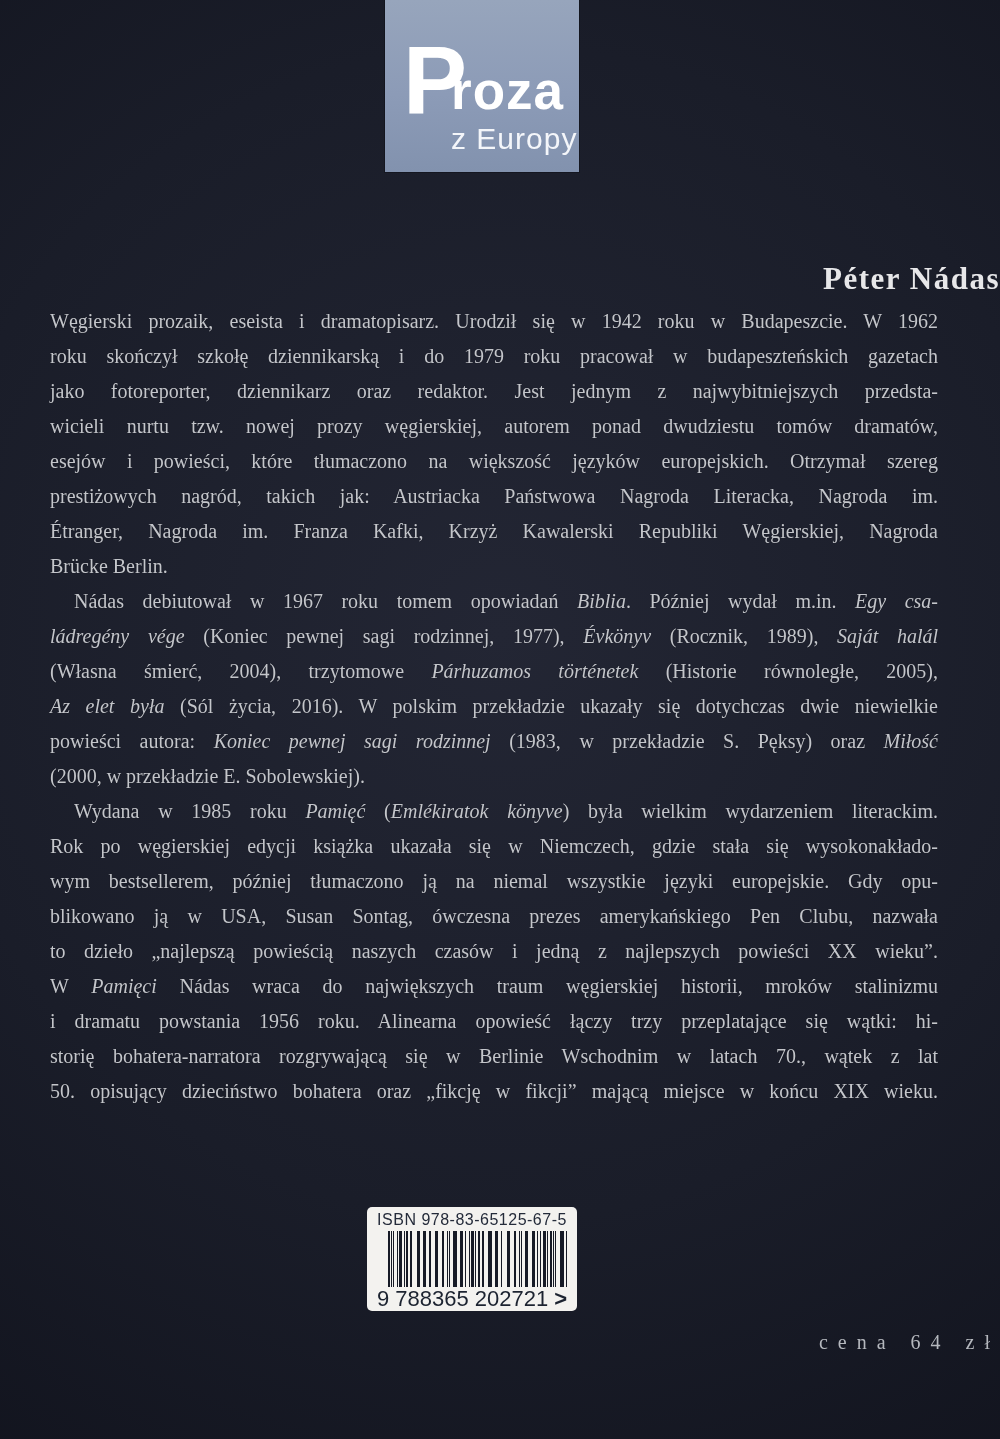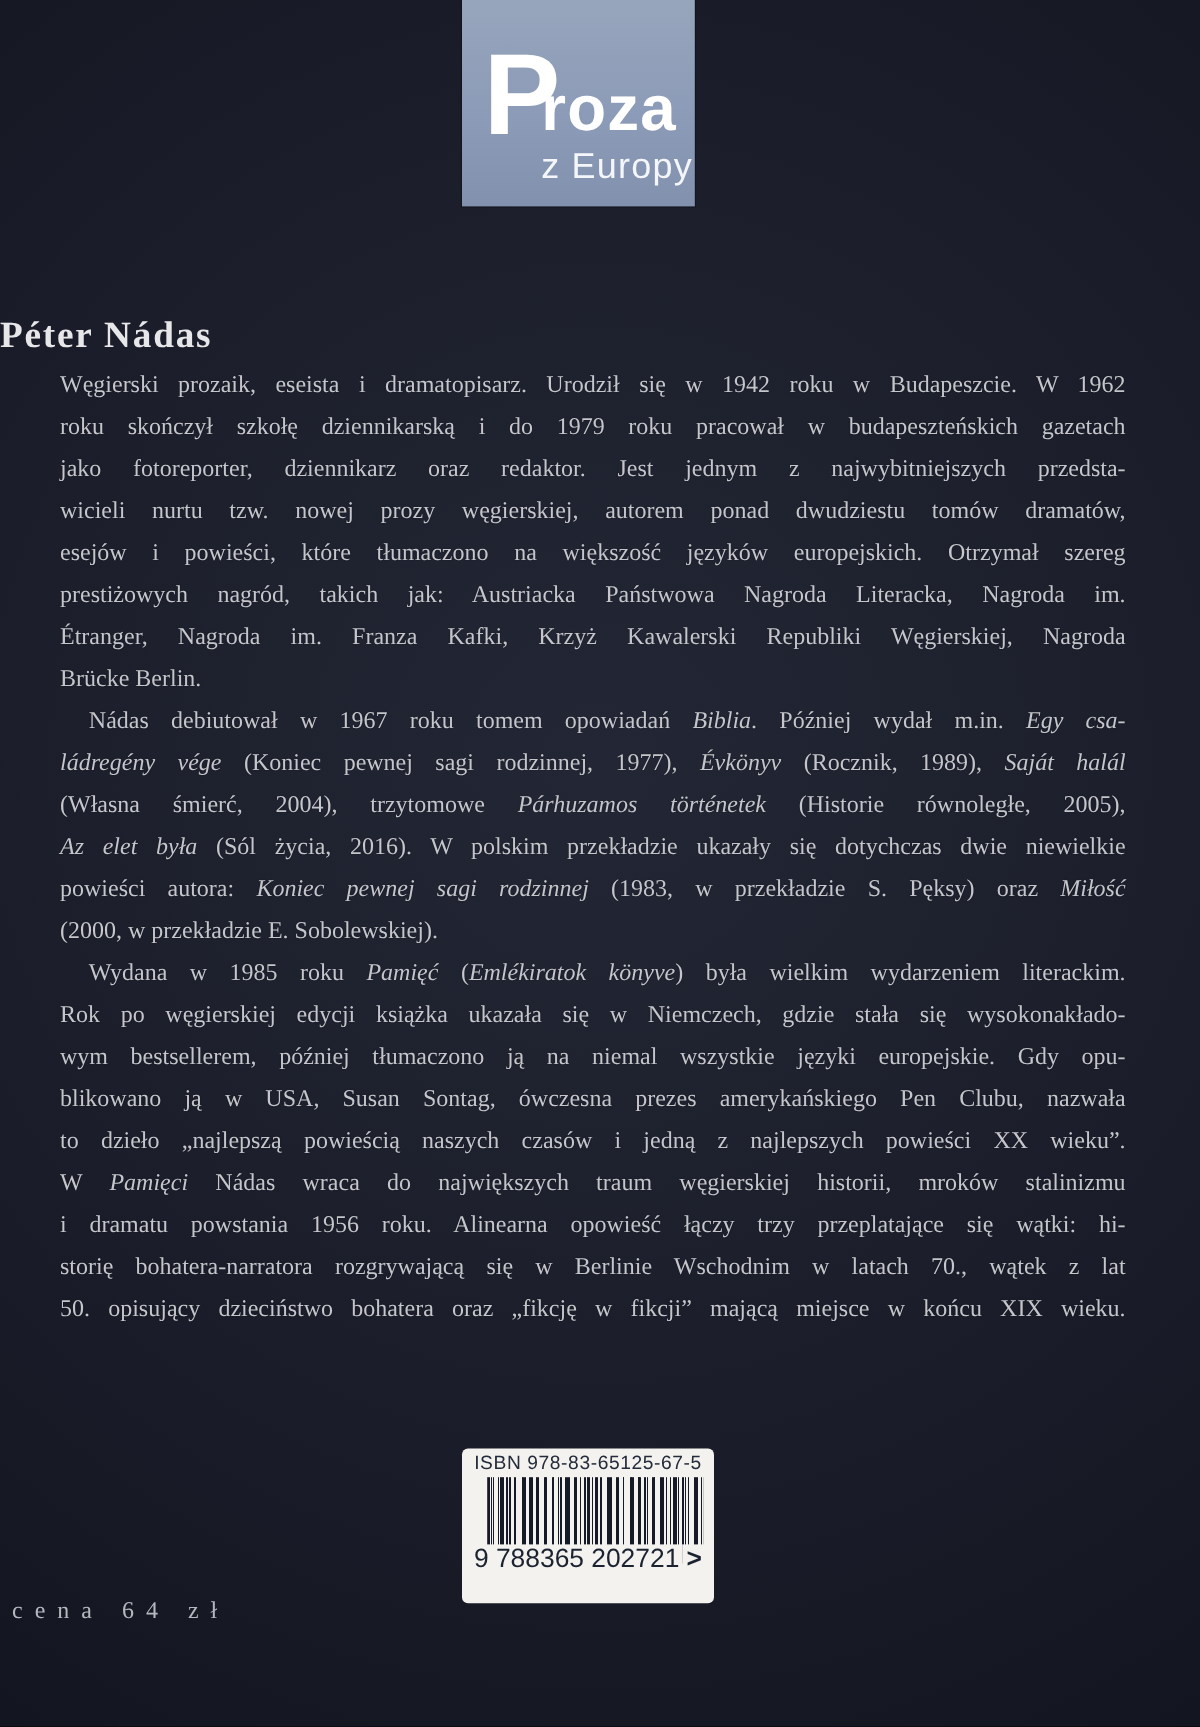--- a/index.html
+++ b/index.html
@@ -22,35 +22,35 @@
   .logo-word{font:bold 53px/1.0 "Liberation Sans", sans-serif; color:#fff; letter-spacing:1px; display:flex;}
   .logo-o{position:relative; display:inline-block;}
   .logo-o::after{
     content:""; position:absolute; width:10px; height:10px; border-radius:50%;
     background:#8c9bb7; left:50%; top:60%; transform:translate(-50%,-50%);
   }
   .logo-sub{font:normal 30px/1.0 "Liberation Sans", sans-serif; color:#f4f6fa; margin-top:7px; letter-spacing:1px;}
   
   .author-title{
     position:absolute; top:260px; left:0; width:100%; margin:0;
-    text-align:left; font:bold 31px/1.2 "Liberation Serif", serif;
+    text-align:right; font:bold 31px/1.2 "Liberation Serif", serif;
     color:#e7e7e9; letter-spacing:1.5px;
   }
   
   #body-text{
     position:absolute; left:50px; top:304px; width:888px;
     color:#c4c6cb; font:20px/35px "Liberation Serif", serif;
     text-shadow:0 0 1px rgba(0,0,0,.4);
   }
   .bline{height:35px; text-align:justify; text-align-last:justify; white-space:normal;}
   .bline.last{text-align-last:left;}
   .bline.indent{text-indent:24px;}
   
   .barcode-box{
-    position:absolute; left:385px; top:1207px; width:210px; height:129px;
+    position:absolute; left:367px; top:1207px; width:210px; height:104px;
     background:#f3f2ef; border-radius:5px; box-sizing:border-box; padding:3px 7px 0 7px;
   }
   .isbn-label{
     text-align:center; font:16px/20px "Liberation Sans", sans-serif;
     color:#242b3a; letter-spacing:.5px; white-space:nowrap;
   }
   .bars{
     height:72px; margin:1px 2px 0 14px;
     background:
       repeating-linear-gradient(90deg,#161a26 0 2px, transparent 2px 5px, #161a26 5px 6px, transparent 6px 11px, #161a26 11px 14px, transparent 14px 18px),
@@ -58,21 +58,21 @@
   }
   .digits{
     display:flex; justify-content:space-between; align-items:baseline;
     margin-top:-16px; position:relative;
     font:22px/24px "Liberation Sans", sans-serif; color:#1c2330;
   }
   .digits span{background:#f3f2ef; padding:0 3px;}
   .digit-arrow{font-weight:bold;}
   
   .price{
-    position:absolute; top:1330px; left:0; width:100%; text-align:left;
+    position:absolute; top:1330px; left:0; width:100%; text-align:right;
     font:20px/1.2 "Liberation Serif", serif; color:#b5b8be; letter-spacing:.5em;
     text-indent:.5em;
   }
 </style>
 </head>
 <body>
 
 <div class="cover">
 
   <div class="logo-box">

